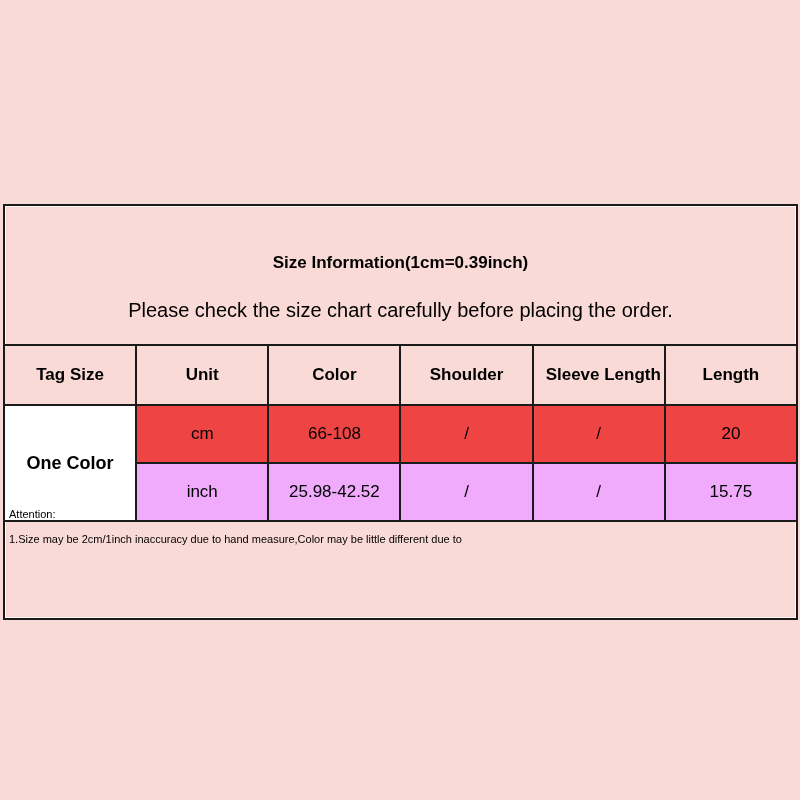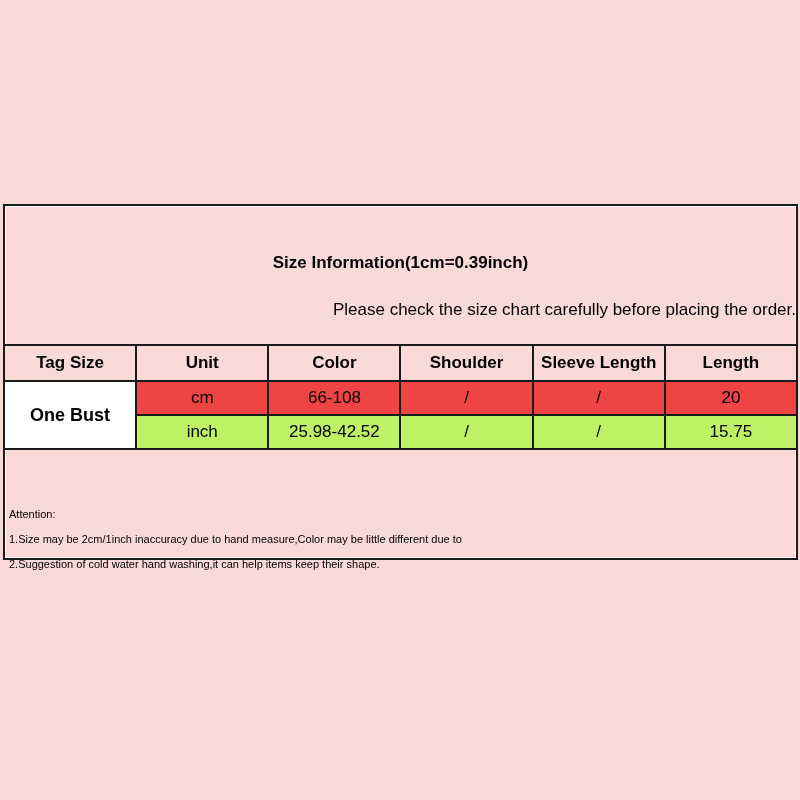--- a/index.html
+++ b/index.html
@@ -16,69 +16,69 @@
     width: 800px;
     height: 800px;
     background: #fadad6;
     overflow: hidden;
   }
   .panel {
     position: absolute;
     top: 204px;
     left: 3px;
     width: 795px;
-    height: 356px;
+    height: 416px;
     box-sizing: border-box;
     border: 2px solid #1a1a1a;
     background: #fadad6;
     box-shadow: inset 0 0 0 1px rgba(255,255,255,0.85);
   }
   .panel-title {
     position: absolute;
     top: 46px;
     left: 0;
     width: 100%;
     text-align: center;
     font-size: 17px;
     font-weight: bold;
     line-height: 22px;
   }
   .panel-subtitle {
     position: absolute;
     top: 93px;
     left: 0;
     width: 100%;
-    text-align: right;
-    font-size: 17px;
+    text-align: center;
+    font-size: 20px;
     line-height: 22px;
   }
   table.size-table {
     position: absolute;
     top: 138px;
     left: -2px;
     width: calc(100% + 4px);
     border-collapse: collapse;
     table-layout: fixed;
     text-align: center;
   }
   .size-table th, .size-table td {
     border: 2px solid #1a1a1a;
-    padding: 0;
+    padding: 12px;
     font-size: 17px;
     overflow: hidden;
     white-space: nowrap;
   }
   .size-table th {
     height: 34px;
     background: #fadad6;
     font-weight: bold;
   }
   .size-table td { height: 32px; }
   .row-cm td { background: #ef4444; }
-  .row-inch td { background: #bef264; }
+  .row-inch td { background: #f0abfc; }
   td.span-cell {
     background: #ffffff;
     font-weight: bold;
     font-size: 18px;
   }
   .attention {
     position: absolute;
     top: 296px;
     left: 4px;
     right: 4px;
@@ -102,37 +102,36 @@
           <th>Tag Size</th>
           <th>Unit</th>
           <th>Color</th>
           <th>Shoulder</th>
           <th>Sleeve Length</th>
           <th>Length</th>
         </tr>
       </thead>
       <tbody>
         <tr class="row-cm">
-          <td class="span-cell" rowspan="2">One Bust</td>
+          <td class="span-cell" rowspan="2">One Color</td>
           <td>cm</td>
           <td>66-108</td>
           <td>/</td>
           <td>/</td>
           <td>20</td>
         </tr>
         <tr class="row-inch">
           <td>inch</td>
           <td>25.98-42.52</td>
           <td>/</td>
           <td>/</td>
           <td>15.75</td>
         </tr>
       </tbody>
     </table>
 
     <div class="attention">
       <div>Attention:</div>
       <div>1.Size may be 2cm/1inch inaccuracy due to hand measure,Color may be little different due to</div>
-      <div>2.Suggestion of cold water hand washing,it can help items keep their shape.</div>
     </div>
 
   </div>
 </div>
 
 </body></html>

